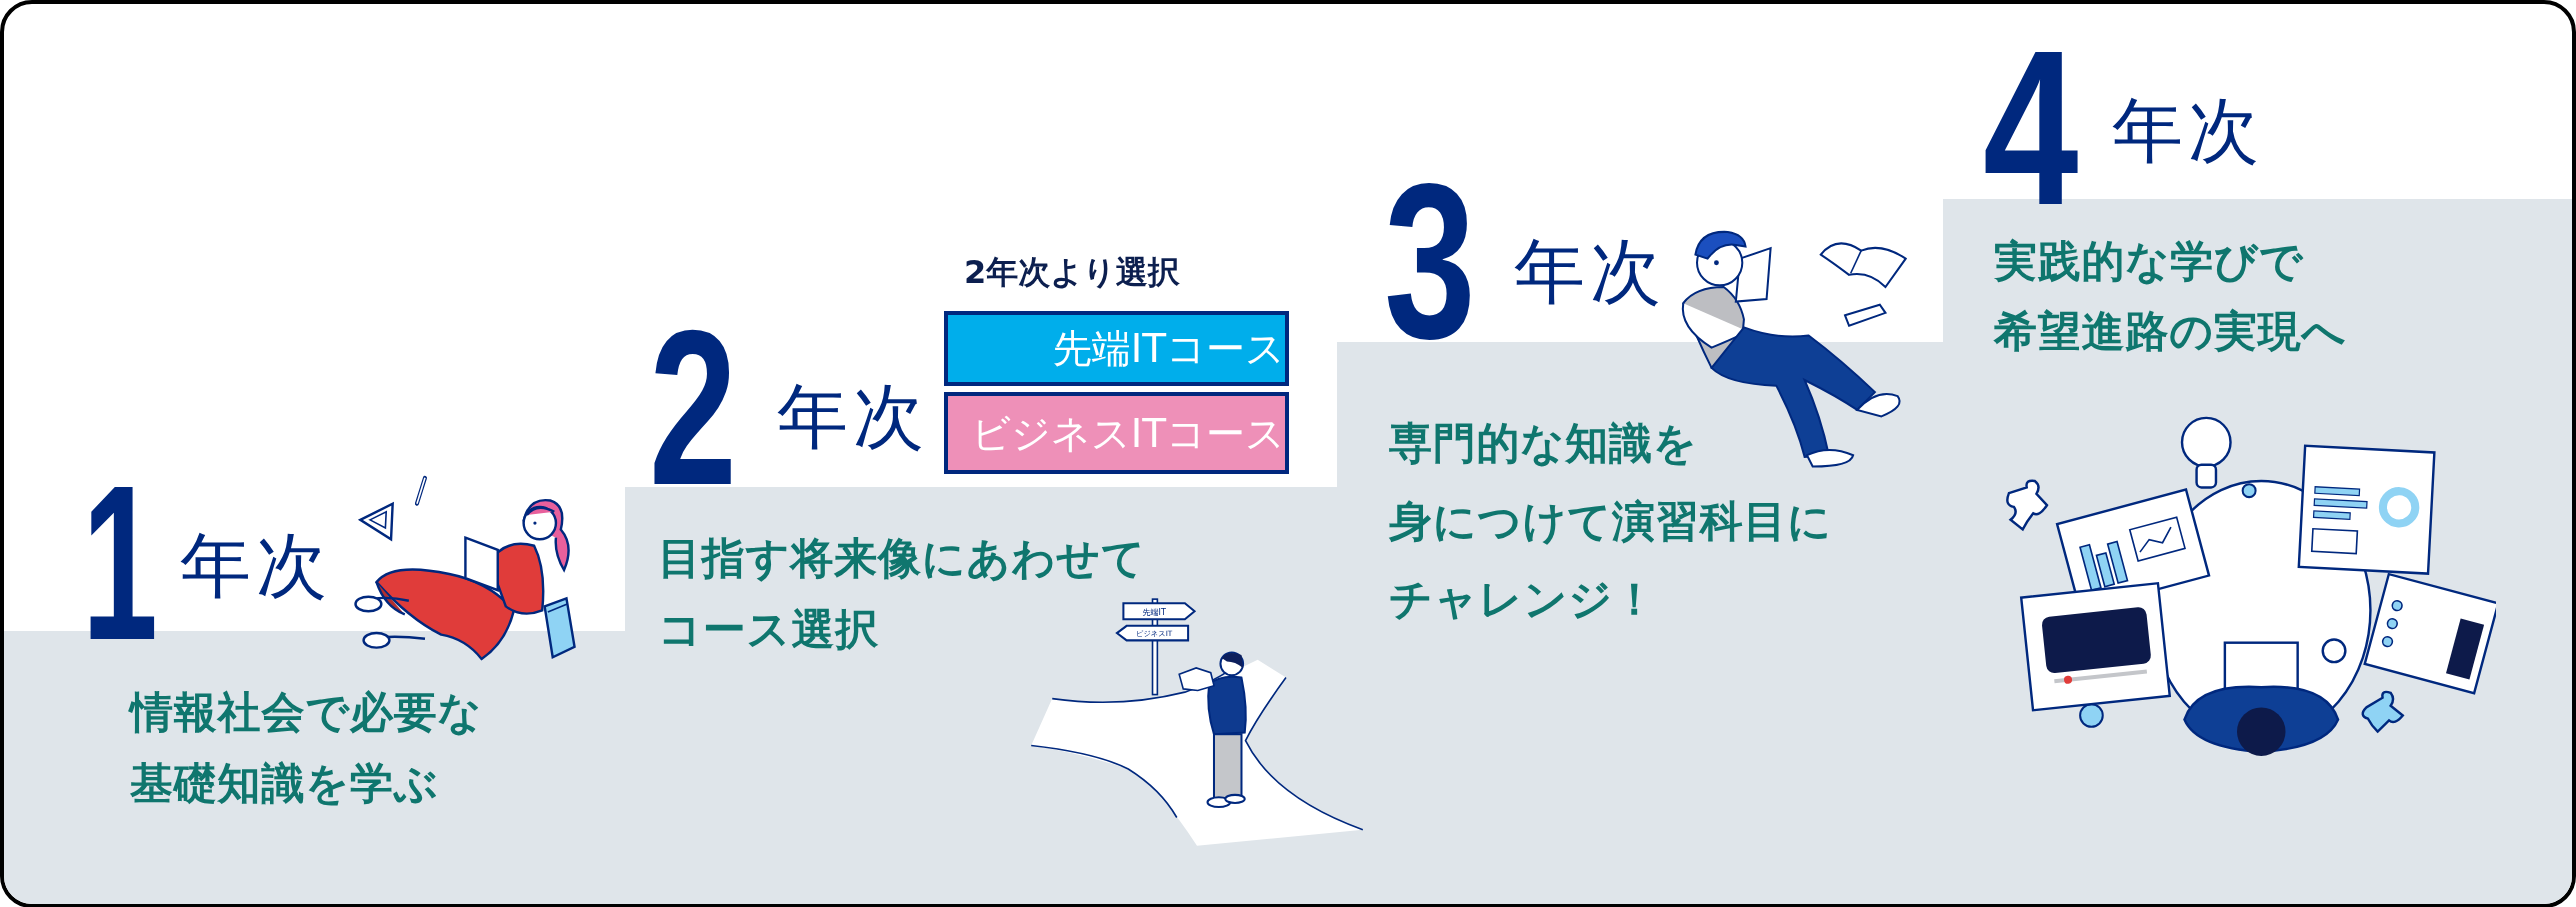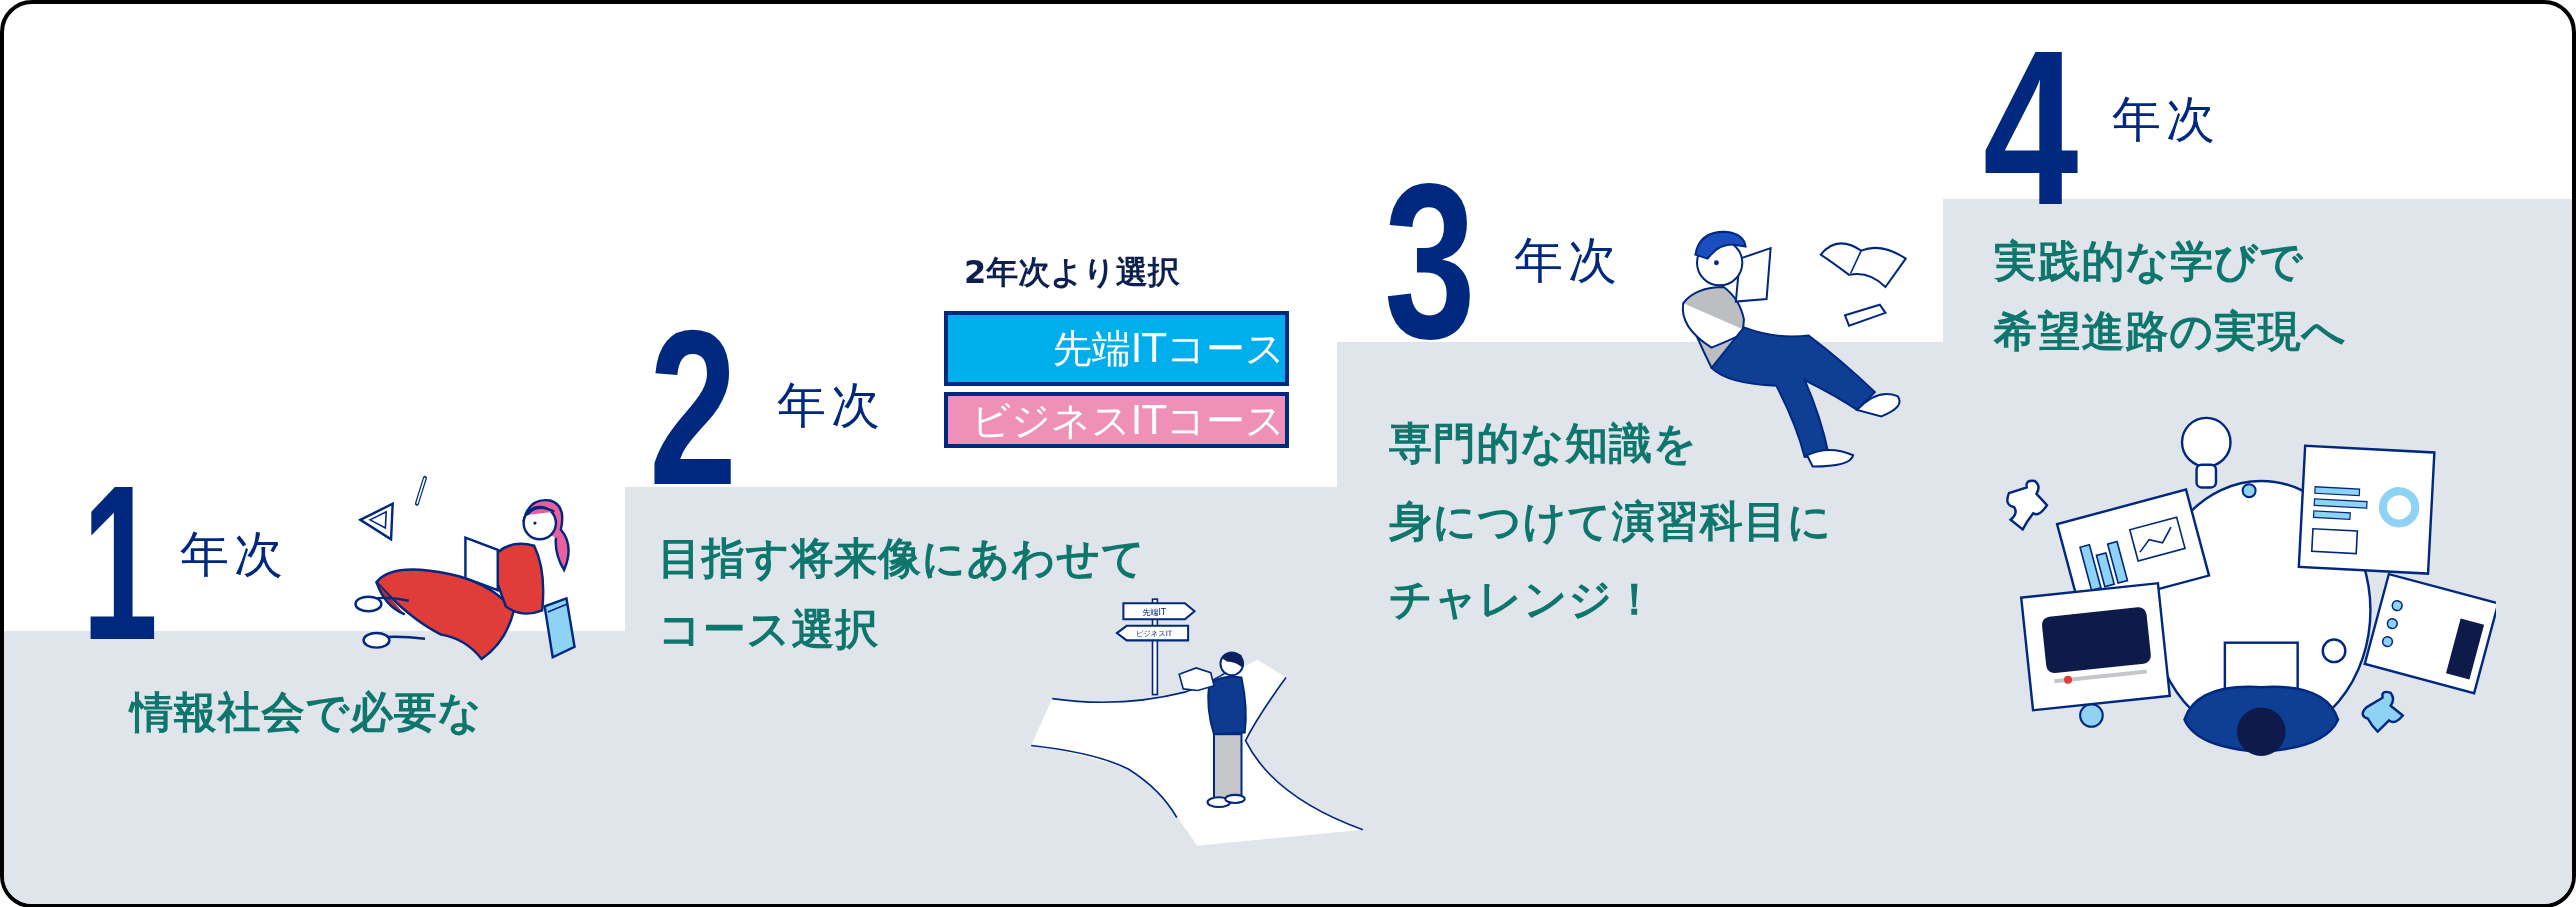--- a/index.html
+++ b/index.html
@@ -9,21 +9,21 @@
     position:absolute; left:0; top:0; width:2576px; height:908px;
     border:4.9px solid #000; border-radius:32px; overflow:hidden; background:#fff;
   }
   .step-bg { position:absolute; background:#dfe5ea; }
   .bignum {
     position:absolute; color:#00287e; font-family:"Liberation Sans", sans-serif;
     font-weight:700; line-height:1; transform-origin:left top;
   }
   .nenji {
     position:absolute; color:#00287e; font-family:"DejaVu Sans", sans-serif;
-    font-weight:400; font-size:49px; line-height:1; letter-spacing:4.9px;
+    font-weight:400; font-size:71px; line-height:1; letter-spacing:4.9px;
   }
   .desc {
     position:absolute; color:#0f766e; font-family:"DejaVu Sans", sans-serif;
     font-weight:700; font-size:43px; line-height:71px; white-space:nowrap; letter-spacing:0.8px;
   }
   .select-title {
     position:absolute; color:#0c1f4f; font-family:"DejaVu Sans", sans-serif;
     font-weight:700; font-size:32px; line-height:1; white-space:nowrap;
   }
   .course-box {
@@ -41,20 +41,21 @@
   <div class="step-bg" style="left:0; top:627px; width:631px; height:324px;"></div>
   <div class="step-bg" style="left:621px; top:483px; width:728px; height:485px;"></div>
   <div class="step-bg" style="left:1333px; top:338px; width:615px; height:647px;"></div>
   <div class="step-bg" style="left:1939px; top:195px; width:647px; height:728px;"></div>
 
   <div>
     <div class="bignum" style="left:78px; top:449px; font-size:220px; transform:scaleX(0.62);">1</div>
     <div class="nenji" style="left:176px; top:526px;">年次</div>
     <div class="desc" style="left:86px; top:673px;margin-left:40px;">
       <div>情報社会で必要な</div>
+      <div>基礎知識を学ぶ</div>
     </div>
 
     <svg class="illus" style="left:340px; top:469px;" width="259" height="194" viewBox="0 0 320 240">
 
       <polygon points="20,58 60,38 58,82" fill="#fff" stroke="#00287e" stroke-width="3"></polygon>
       <polygon points="32,58 52,48 51,68" fill="none" stroke="#00287e" stroke-width="2"></polygon>
 
       <line x1="90" y1="38" x2="100" y2="6" stroke="#00287e" stroke-width="5" stroke-linecap="round"></line>
       <line x1="90" y1="38" x2="100" y2="6" stroke="#fff" stroke-width="2"></line>
 
@@ -81,21 +82,21 @@
   </div>
 
   <div>
     <div class="bignum" style="left:645px; top:294px; font-size:220px; transform:scaleX(0.72);">2</div>
     <div class="nenji" style="left:773px; top:377px;">年次</div>
 
     <div class="select-title" style="left:960px; top:252px;">2年次より選択</div>
     <div class="course-box" style="left:940px; top:307px; width:345px; height:75px; background:#00aeeb;">
       <span>先端ITコース</span>
     </div>
-    <div class="course-box" style="left:940px; top:388px; width:345px; height:56px; background:#ee90b8;">
+    <div class="course-box" style="left:940px; top:388px; width:345px; height:82px; background:#ee90b8;">
       <span>ビジネスITコース</span>
     </div>
 
     <div class="desc" style="left:654px; top:519px;">
       <div>目指す将来像にあわせて</div>
       <div>コース選択</div>
     </div>
 
     <svg class="illus" style="left:1011px; top:583px;" width="364" height="275" viewBox="0 0 450 340">
       <path d="M46 138 Q130 150 210 130 Q260 110 300 90 L335 112 Q300 160 285 190 Q320 260 430 300 L225 320 Q180 250 140 225 Q80 205 20 196 Z" fill="#fff"></path>

